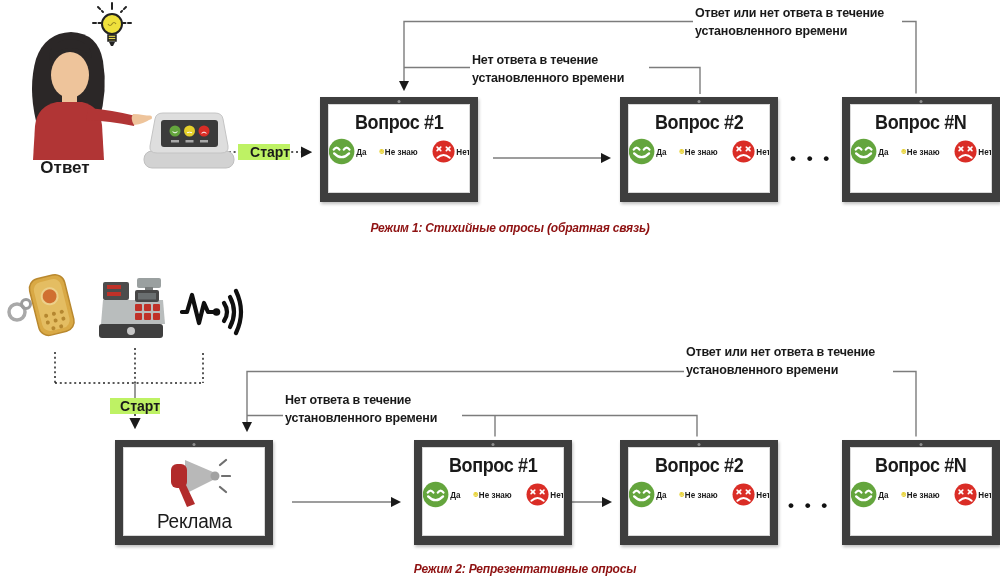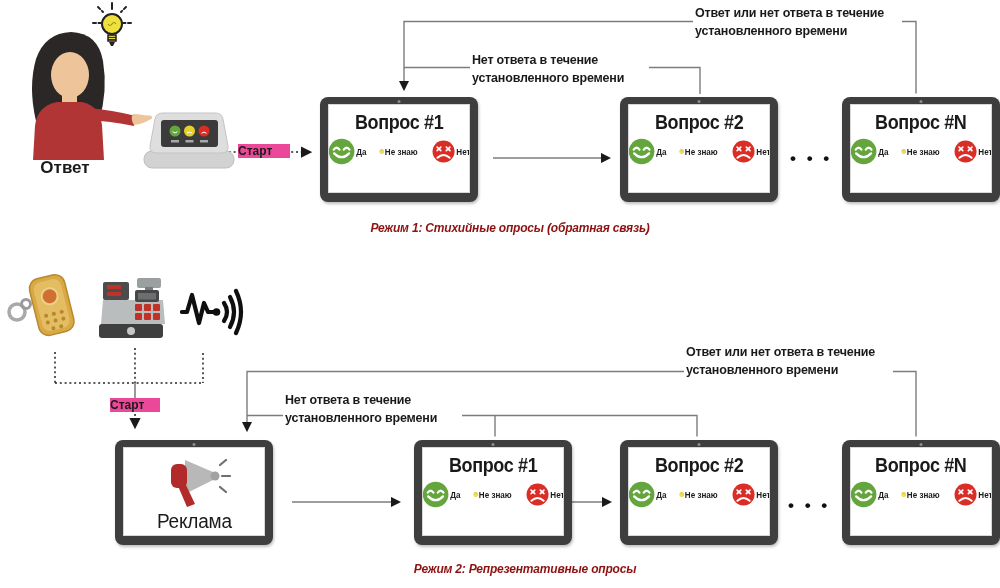--- a/index.html
+++ b/index.html
@@ -8,36 +8,36 @@
   }
   html,body{margin:0;padding:0;background:#fff;}
   body{font-family:"Liberation Sans","DejaVu Sans",sans-serif;color:#1a1a1a;}
   .canvas{position:relative;width:1000px;height:588px;background:#fff;overflow:hidden;}
   svg.wires{position:absolute;left:0;top:0;z-index:1;}
   .wire{stroke:var(--wire-gray);stroke-width:1.4;fill:none;}
   .dotwire{stroke:#222;stroke-width:1.5;fill:none;stroke-dasharray:2 2.8;}
   .thinwire{stroke:#555;stroke-width:1.2;fill:none;}
 
   .tablet{position:absolute;width:158px;height:105px;background:var(--tablet-frame);
-    border-radius:8px;z-index:2;box-shadow:1px 2px 3px rgba(0,0,0,.25);}
+    border-radius:0;z-index:2;box-shadow:1px 2px 3px rgba(0,0,0,.25);}
   .tablet .cam{position:absolute;top:2.5px;left:50%;transform:translateX(-50%);
     width:3px;height:3px;border-radius:50%;background:#8d8d8d;}
   .tablet .screen{position:absolute;left:8px;right:8px;top:7px;bottom:9px;background:#fff;
     border:1px solid #d8d8d8;display:flex;flex-direction:column;align-items:center;overflow:hidden;}
   .q-title{margin-top:6px;font-size:20px;font-weight:700;letter-spacing:-.4px;
     transform:scaleX(.9);white-space:nowrap;}
   .ad-title{margin-top:1px;font-size:20px;font-weight:400;letter-spacing:-.2px;
     transform:scaleX(.95);white-space:nowrap;}
   .faces{display:flex;gap:12px;margin-top:2px;}
   .face-col{display:flex;align-items:center;width:40px;}
   .ans{font-size:8.5px;font-weight:700;margin-top:1px;transform:scaleX(.95);white-space:nowrap;}
 
   .note{position:absolute;z-index:3;background:#fff;font-size:12.5px;
     font-weight:700;line-height:1.45;letter-spacing:-.2px;padding:1px 2px;}
-  .start-label{position:absolute;z-index:3;background:#ec4899;text-align:left;font-size:12px;
+  .start-label{position:absolute;z-index:3;background:#bef264;text-align:right;font-size:14px;
     font-weight:700;transform-origin:center;}
   .caption{position:absolute;z-index:3;text-align:center;font-size:12px;font-weight:700;
     font-style:italic;color:var(--caption-red);letter-spacing:-.2px;}
   .ellipsis{position:absolute;z-index:3;font-size:17px;font-weight:900;letter-spacing:3px;
     color:#111;white-space:nowrap;}
   .figure-label{position:absolute;z-index:3;text-align:center;font-size:17px;font-weight:700;}
   .icon-box{position:absolute;z-index:2;}
 </style>
 </head>
 <body>

